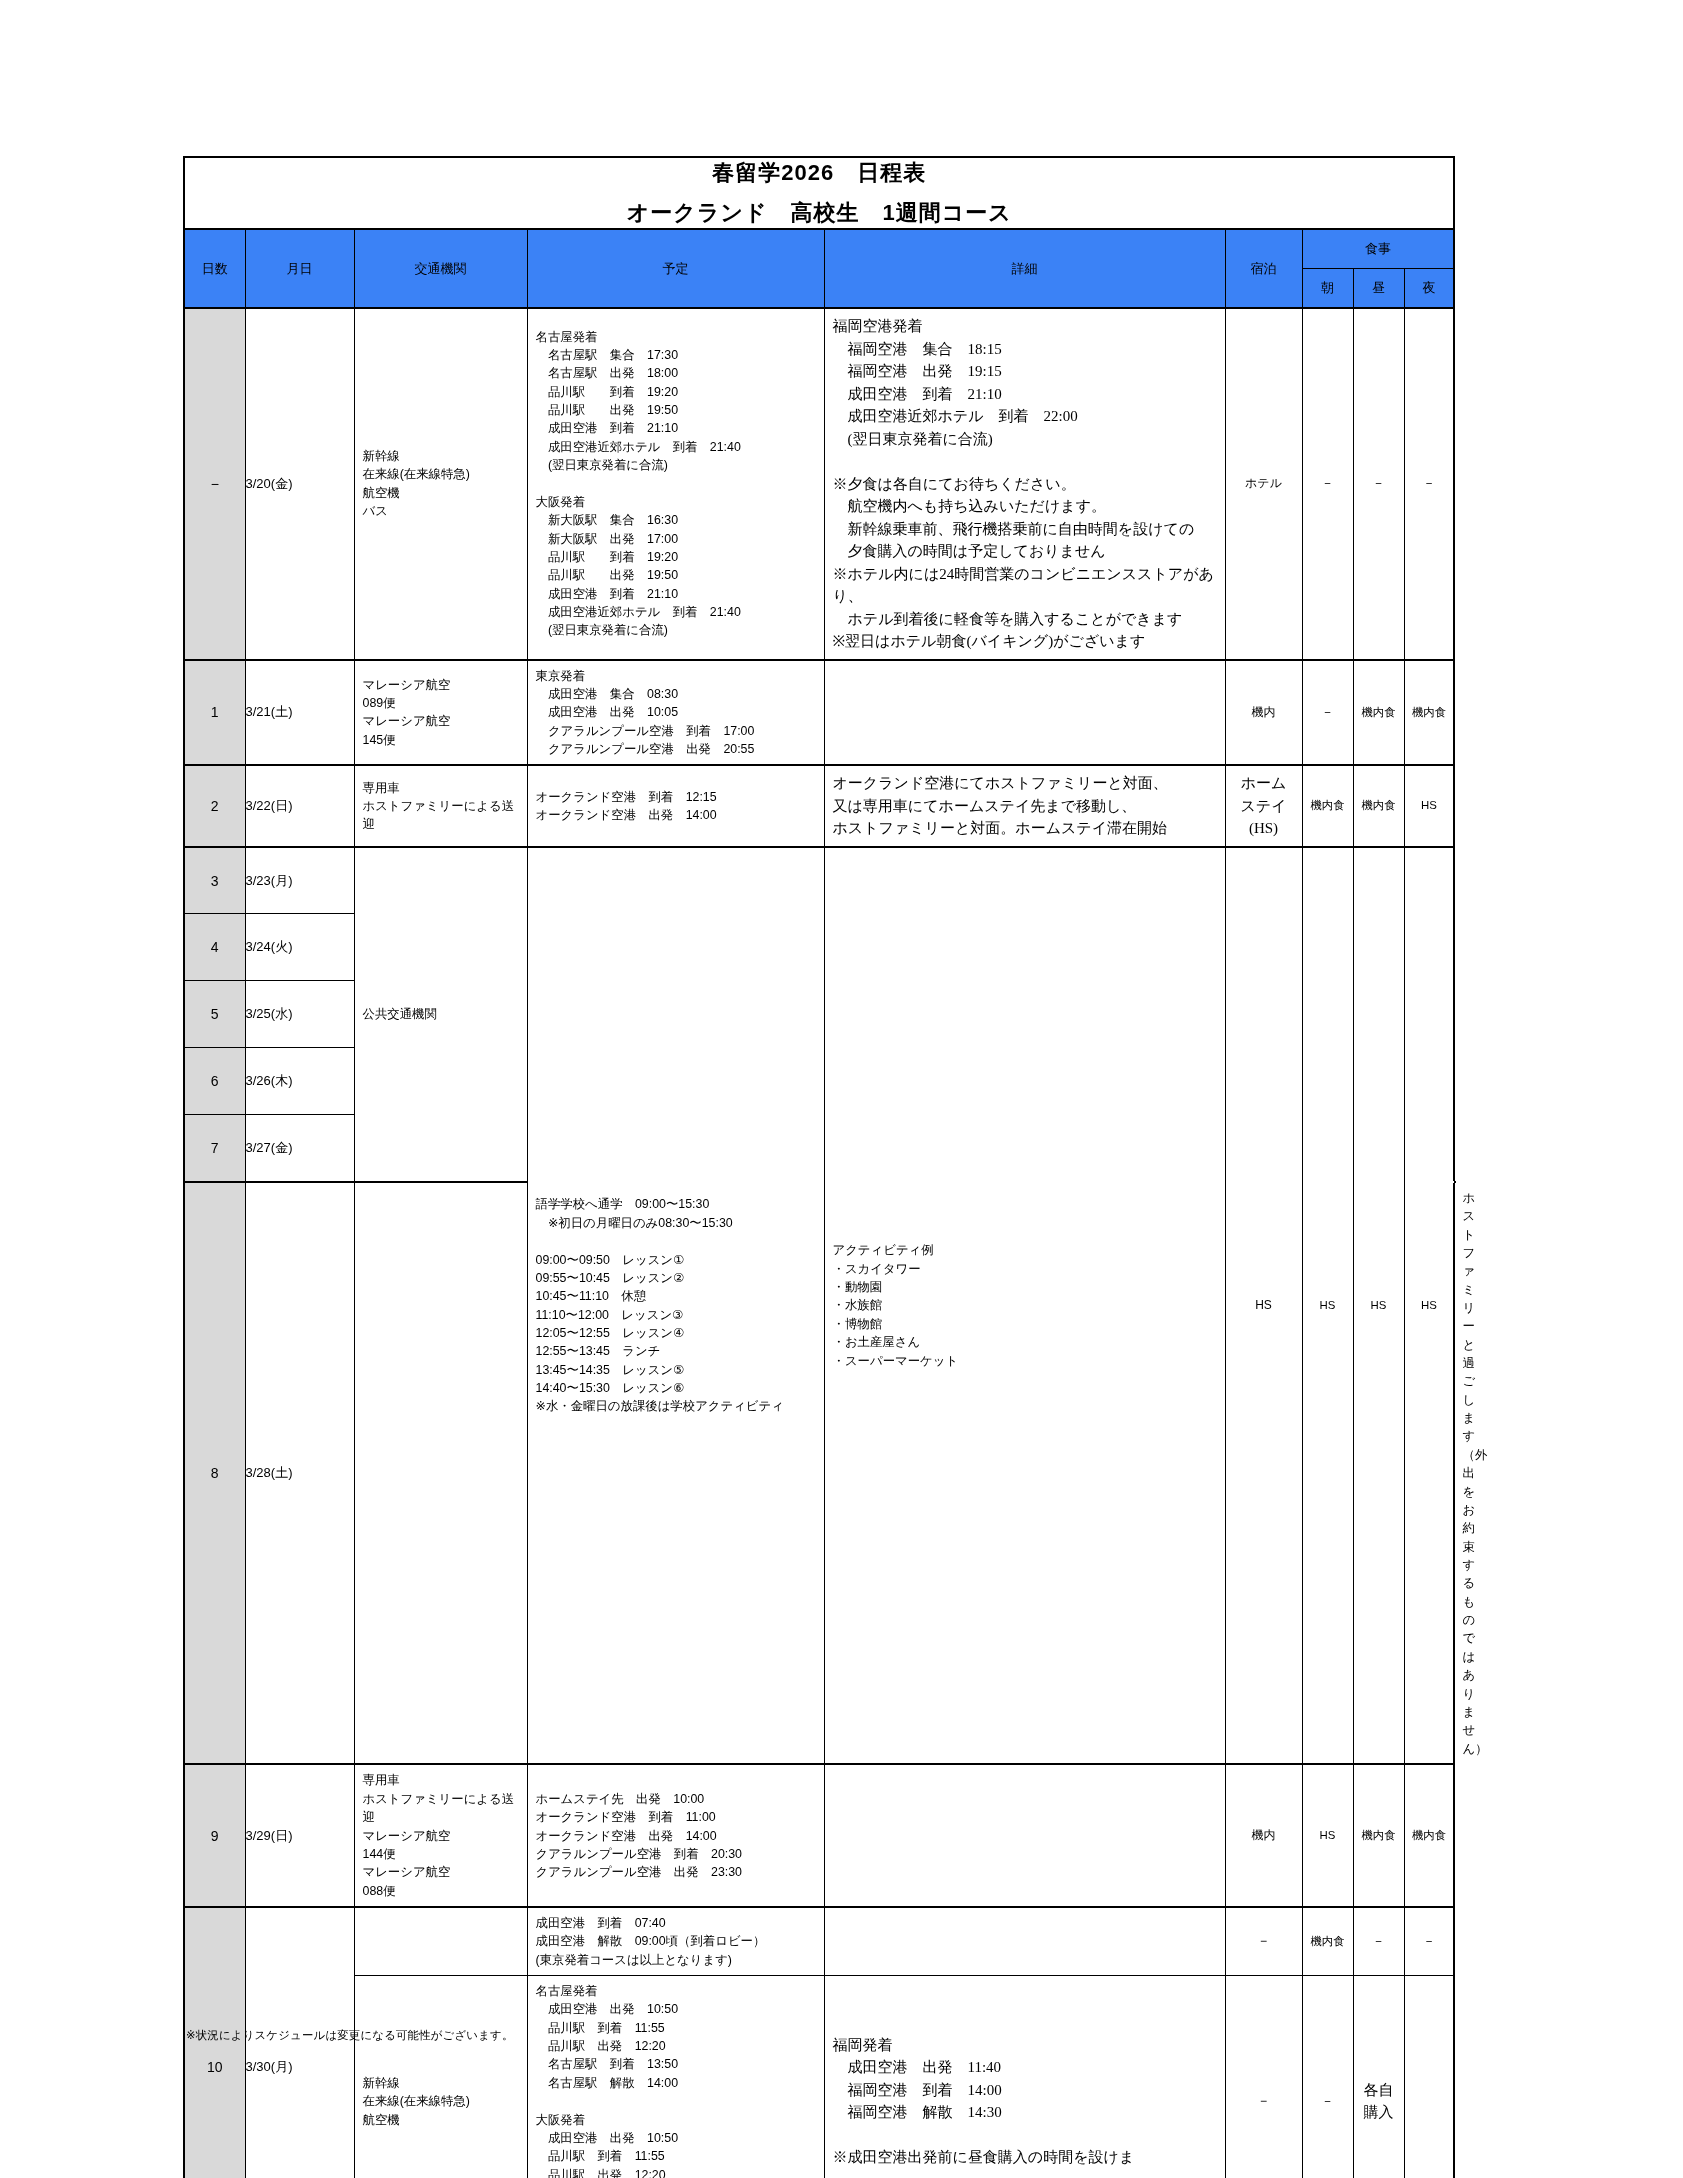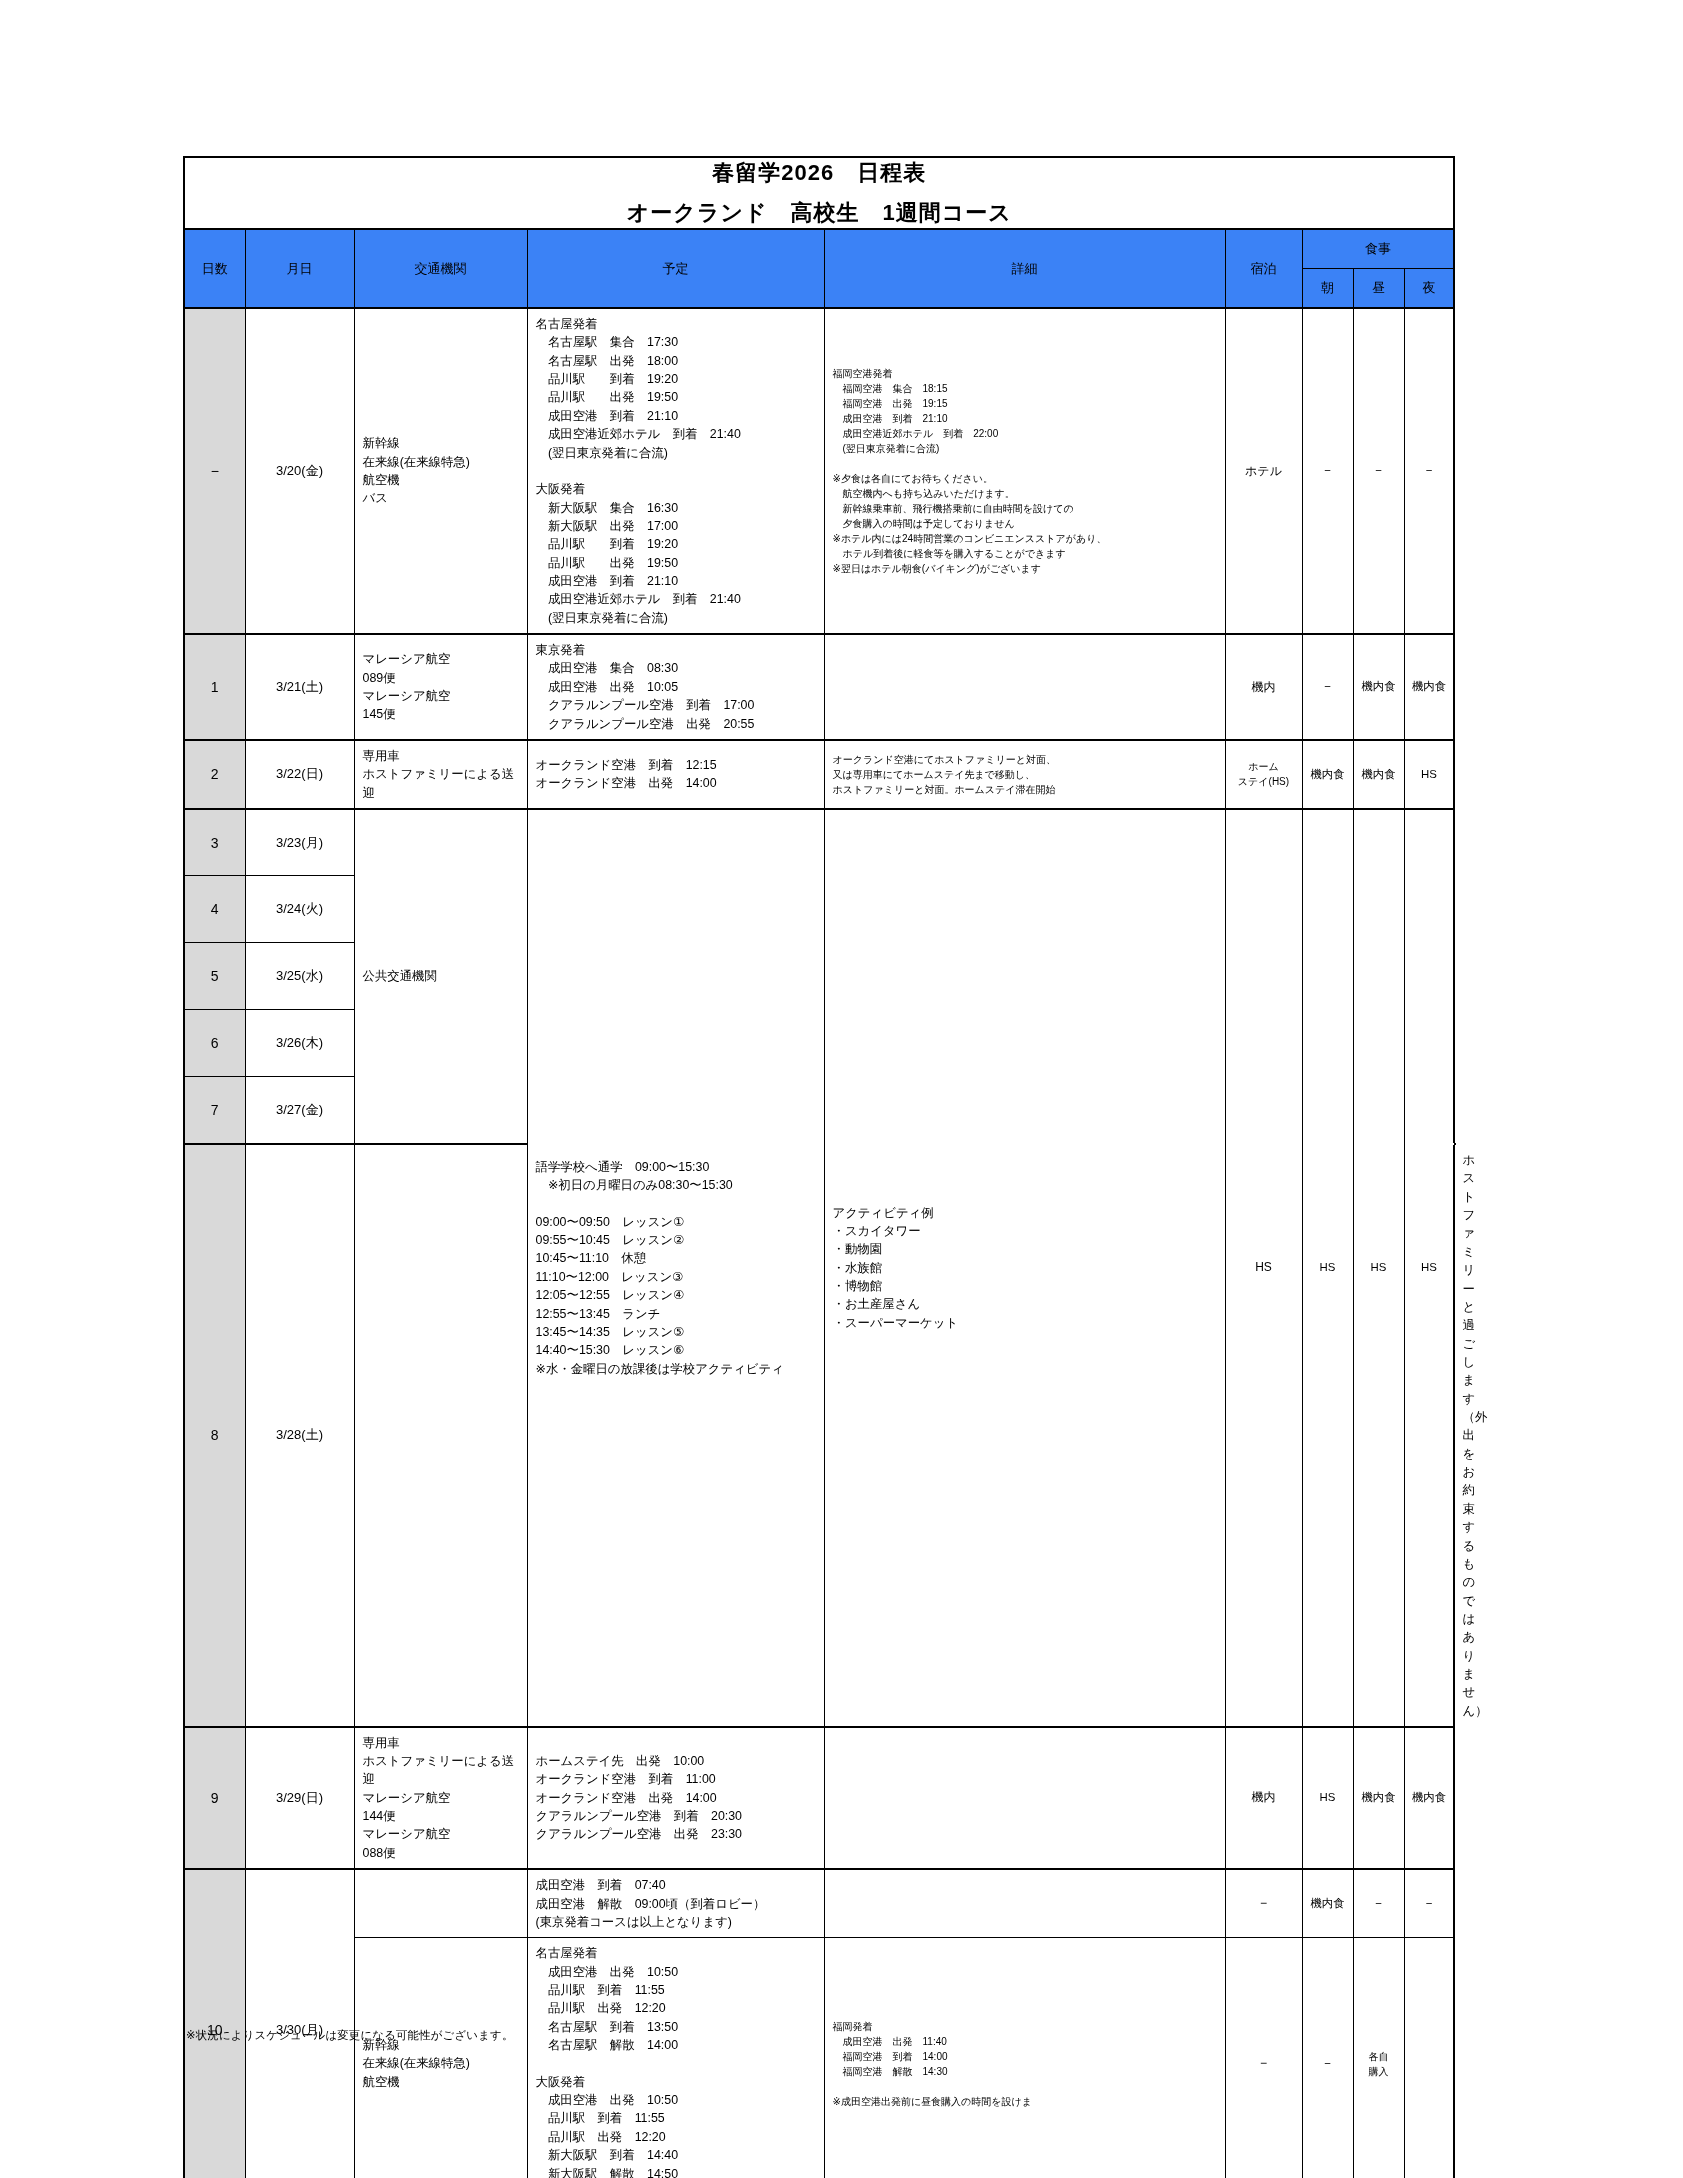--- a/index.html
+++ b/index.html
@@ -78,34 +78,34 @@
   .mid { vertical-align: middle; }
   .top { vertical-align: top; }
   .bot { vertical-align: bottom; }
   .daynum {
     background: #d9d9d9;
     text-align: center;
     font-weight: bold;
     font-size: 14px;
   }
   .date {
-    text-align: center;
     font-size: 13px;
   }
   pre.blk {
     margin: 0;
     font-family: "Liberation Sans", "DejaVu Sans", sans-serif;
     font-size: 12.4px;
     line-height: 1.48;
     white-space: pre-wrap;
     padding: 6px 4px 6px 8px;
   }
   pre.blk.small {
-    font-size: 10px;
+    font-size: 15px;
     line-height: 1.5;
+    font-family: Liberation Serif, serif;
   }
   .stay {
     text-align: center;
     font-size: 12px;
     line-height: 1.4;
     margin-left: 32px;
   }
   .meal {
     text-align: center;
     font-size: 11.4px;

